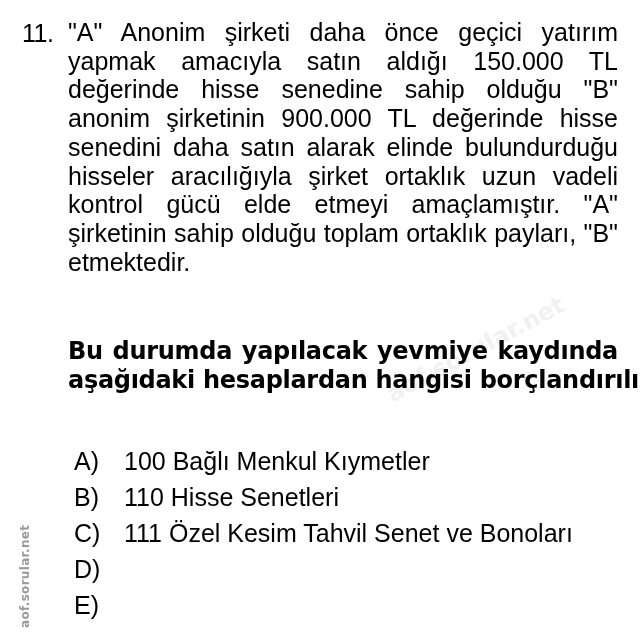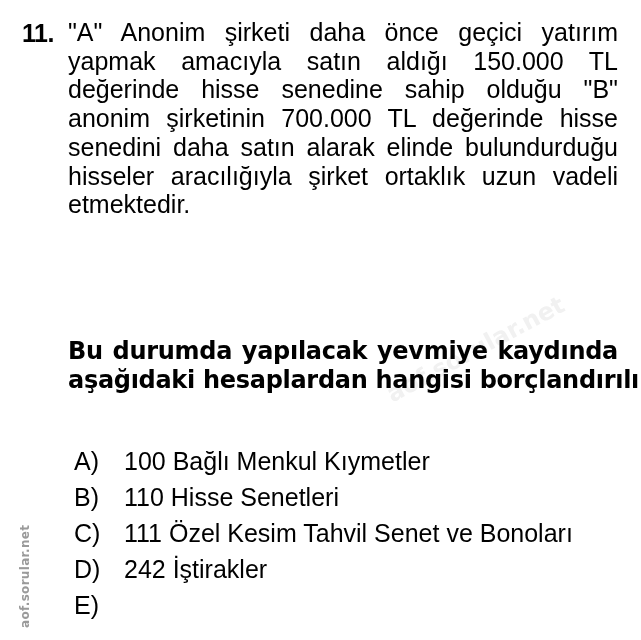--- a/index.html
+++ b/index.html
@@ -1,18 +1,18 @@
 <!DOCTYPE html>
 <html><head>
 <meta charset="utf-8">
 <style>
   html, body { margin:0; padding:0; background:#ffffff; }
   body { width:641px; height:640px; position:relative; overflow:hidden;
          font-family:"Liberation Sans", sans-serif; color:#000; }
-  .q-number { position:absolute; left:22px; top:19px; font-size:25px; font-weight:bold; letter-spacing:-0.5px; }
+  .q-number { position:absolute; left:22px; top:19px; font-size:25px; font-weight:normal; letter-spacing:-0.5px; }
   .stem { position:absolute; left:68px; top:18px; width:550px; font-size:25px; line-height:28.7px;
           text-align:justify; text-align-last:left; }
   .stem .line { display:block; text-align:justify; text-align-last:justify; white-space:nowrap; }
   .stem .line.last { text-align-last:left; }
   .question { position:absolute; left:68px; top:337px; width:550px; font-size:24px; font-weight:bold;
               line-height:28.5px; font-family:"DejaVu Sans", sans-serif; }
   .question .line { display:block; text-align:justify; text-align-last:justify; white-space:nowrap; letter-spacing:-0.3px; }
   .options { position:absolute; left:74px; top:446px; font-size:25px; }
   .option { display:flex; height:36px; line-height:30px; }
   .option .letter { width:50px; }
@@ -27,23 +27,25 @@
 <body>
 
 <div class="watermark-diag">aof.sorular.net</div>
 
 <div class="q-number">11.</div>
 
 <div class="stem">
   <span class="line">"A" Anonim şirketi daha önce geçici yatırım</span>
   <span class="line">yapmak amacıyla satın aldığı 150.000 TL</span>
   <span class="line">değerinde hisse senedine sahip olduğu "B"</span>
-  <span class="line">anonim şirketinin 700.000 TL değerinde hisse</span>
+  <span class="line">anonim şirketinin 900.000 TL değerinde hisse</span>
   <span class="line">senedini daha satın alarak elinde bulundurduğu</span>
   <span class="line">hisseler aracılığıyla şirket ortaklık uzun vadeli</span>
+  <span class="line">kontrol gücü elde etmeyi amaçlamıştır. "A"</span>
+  <span class="line">şirketinin sahip olduğu toplam ortaklık payları, "B"</span>
   <span class="line last">etmektedir.</span>
 </div>
 
 <div class="question">
   <span class="line">Bu durumda yapılacak yevmiye kaydında</span>
   <span class="line">aşağıdaki hesaplardan hangisi borçlandırılır?</span>
 </div>
 
 <div class="options">
   <div class="option">
@@ -53,20 +55,19 @@
   <div class="option">
     <span class="letter">B)</span>
     <span>110 Hisse Senetleri</span>
   </div>
   <div class="option">
     <span class="letter">C)</span>
     <span>111 Özel Kesim Tahvil Senet ve Bonoları</span>
   </div>
   <div class="option">
     <span class="letter">D)</span>
-    <span>242 İştirakler</span>
   </div>
   <div class="option">
     <span class="letter">E)</span>
   </div>
 </div>
 
 <div class="watermark-side">aof.sorular.net</div>
 
 </body></html>

